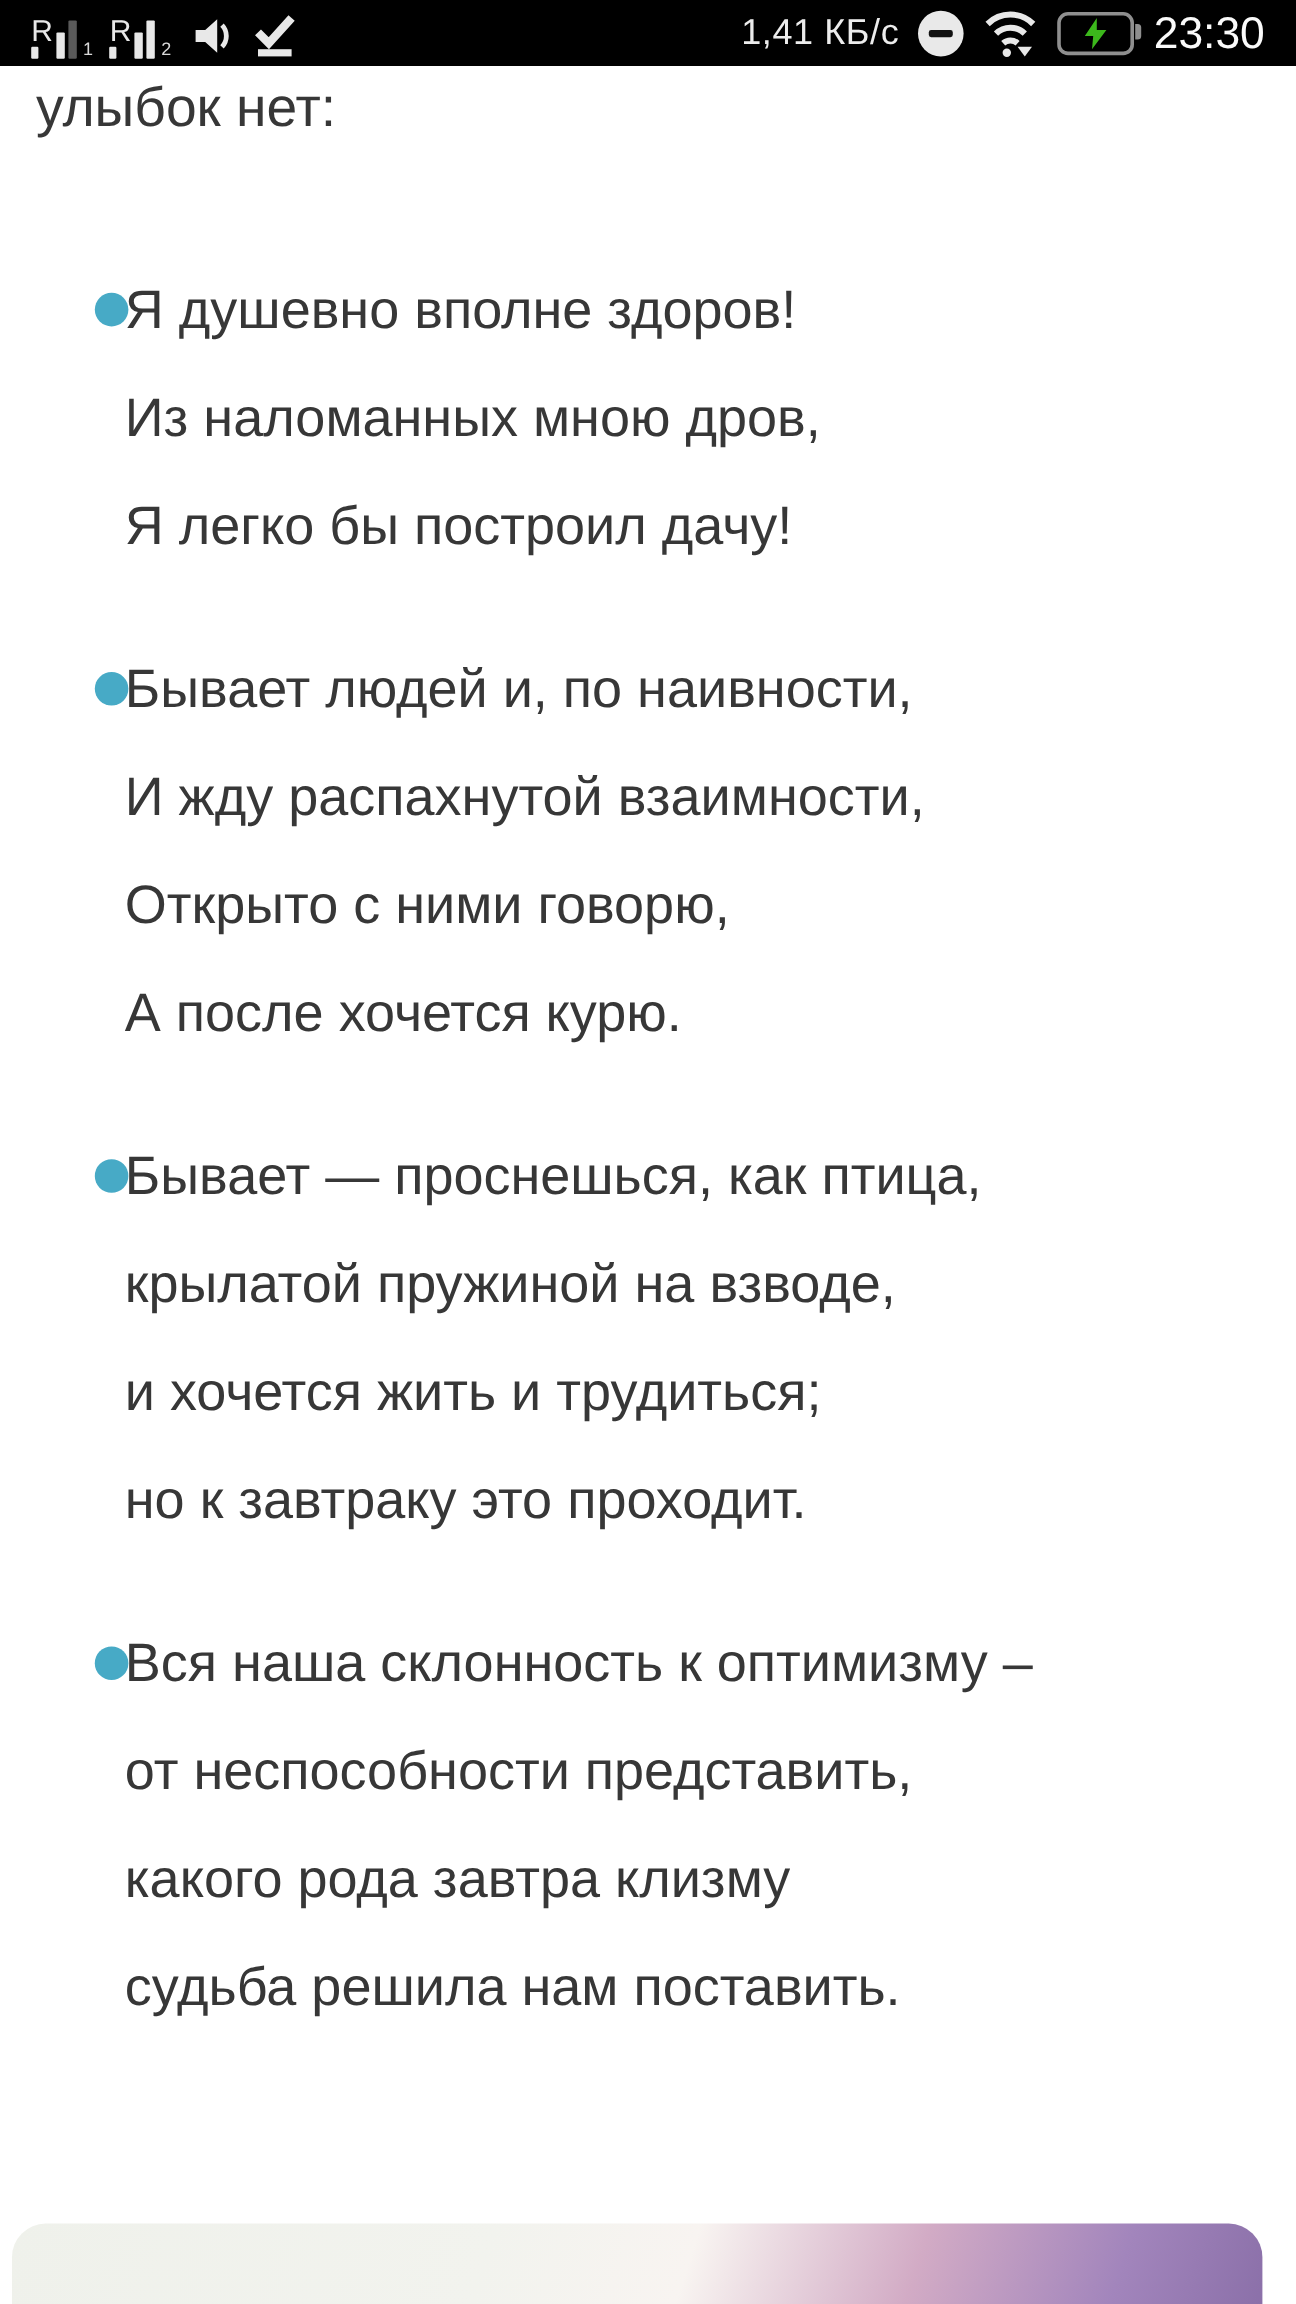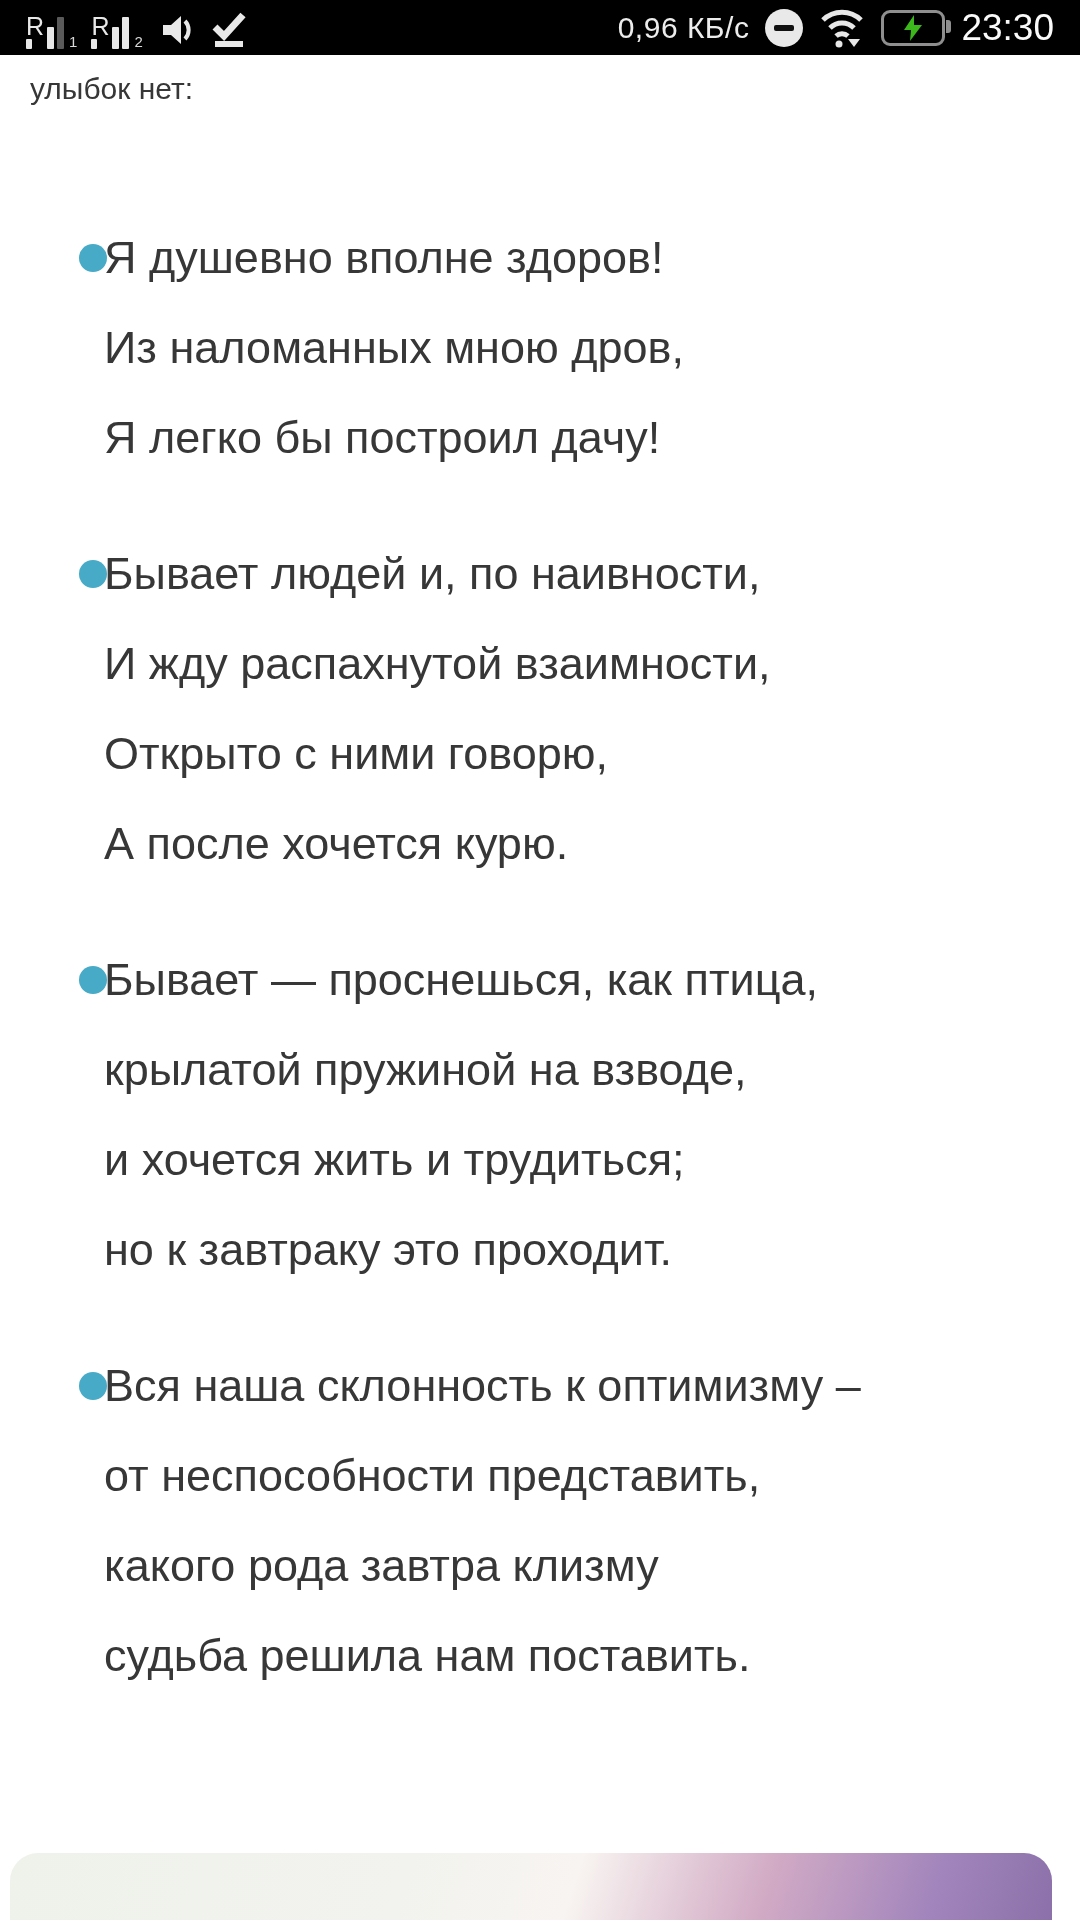--- a/index.html
+++ b/index.html
@@ -28,21 +28,21 @@
   .sb-right{display:flex;align-items:center;gap:16px;}
   .net-speed{font-size:30px;color:#ececec;letter-spacing:0.5px;}
   .dnd{width:38px;height:38px;border-radius:50%;background:#e9e9e9;position:relative;}
   .dnd::after{content:"";position:absolute;left:9px;top:16px;width:20px;height:6px;background:#111;border-radius:2px;}
   .battery{position:relative;width:58px;height:30px;border:3px solid #8f8f8f;border-radius:9px;
     display:flex;align-items:center;justify-content:center;background:#000;}
   .battery::after{content:"";position:absolute;right:-9px;top:7px;width:5px;height:13px;background:#8f8f8f;border-radius:0 3px 3px 0;}
   .clock{font-size:37px;color:#fafafa;text-align:right;}
   
   .content-scroll{position:absolute;top:55px;left:0;width:100%;height:1865px;}
-  .intro{position:absolute;left:30px;top:6px;margin:0;font-size:30px;line-height:56px;color:#373737;}
+  .intro{position:absolute;left:30px;top:6px;margin:0;font-size:46px;line-height:56px;color:#373737;}
   .poem{position:absolute;left:0;top:158px;width:100%;}
   .stanza{position:relative;padding-left:104px;margin:0 0 46px 0;}
   .dot{position:absolute;left:79px;top:31px;width:28px;height:28px;border-radius:50%;background:#47aac6;}
   .line{margin:0;height:90px;line-height:90px;font-size:45px;color:#373737;white-space:nowrap;}
   
   .bottom-card{
     position:absolute;left:10px;top:1853px;width:1042px;height:67px;
     border-radius:28px 28px 0 0;
     background:linear-gradient(108deg,#eff1eb 0%,#f2f3ee 38%,#f8f4f1 54%,#d2abc5 72%,#a285bc 88%,#8b70a9 100%);
   }
@@ -80,21 +80,21 @@
       </span>
       <span class="sb-icon">
         <svg width="40" height="38" viewBox="0 0 40 38">
           <path d="M6 16 L15 25 L34 4" stroke="#e8e8e8" stroke-width="7" fill="none"></path>
           <rect x="6" y="30" width="28" height="6" fill="#e8e8e8"></rect>
         </svg>
       </span>
     </div>
     <div class="sb-spacer"></div>
     <div class="sb-right">
-      <span class="net-speed">0,96 КБ/с</span>
+      <span class="net-speed">1,41 КБ/с</span>
       <span class="dnd"></span>
       <span class="sb-icon">
         <svg width="46" height="42" viewBox="0 0 46 42">
           <path d="M4 13 A 27 27 0 0 1 42 13" stroke="#e8e8e8" stroke-width="5" fill="none"></path>
           <path d="M11 21 A 17 17 0 0 1 35 21" stroke="#e8e8e8" stroke-width="5" fill="none"></path>
           <path d="M17 29 A 9 9 0 0 1 29 29" stroke="#e8e8e8" stroke-width="5" fill="none"></path>
           <circle cx="20" cy="37" r="3.5" fill="#e8e8e8"></circle>
           <polygon points="29,32 41,32 35,40" fill="#e8e8e8"></polygon>
         </svg>
       </span>

